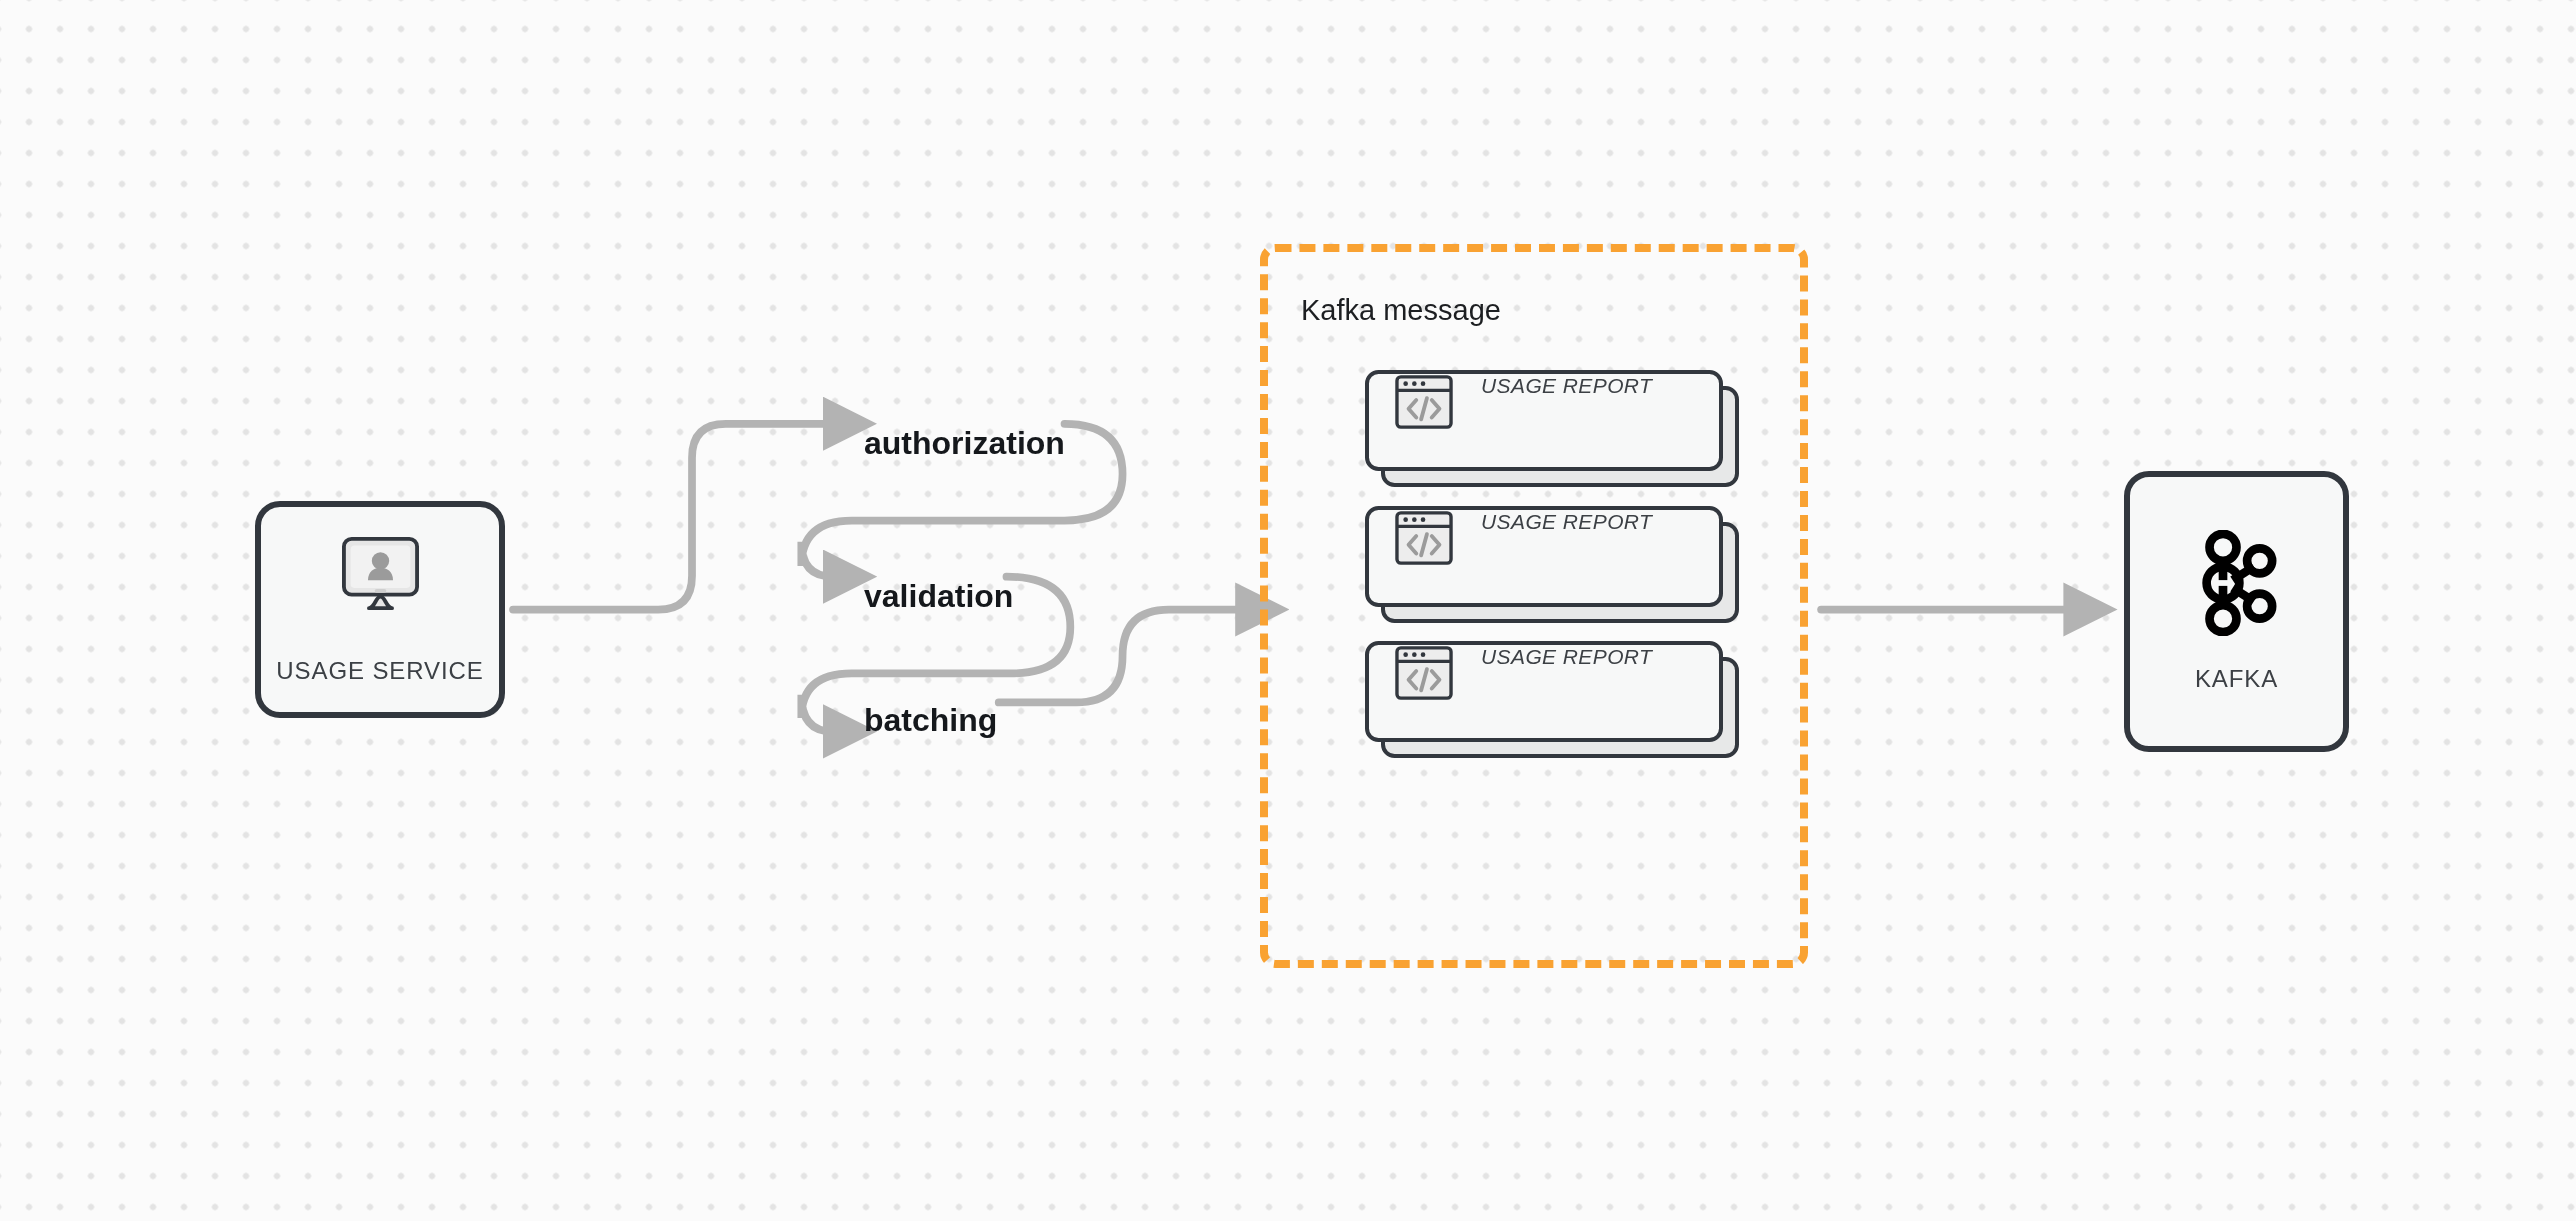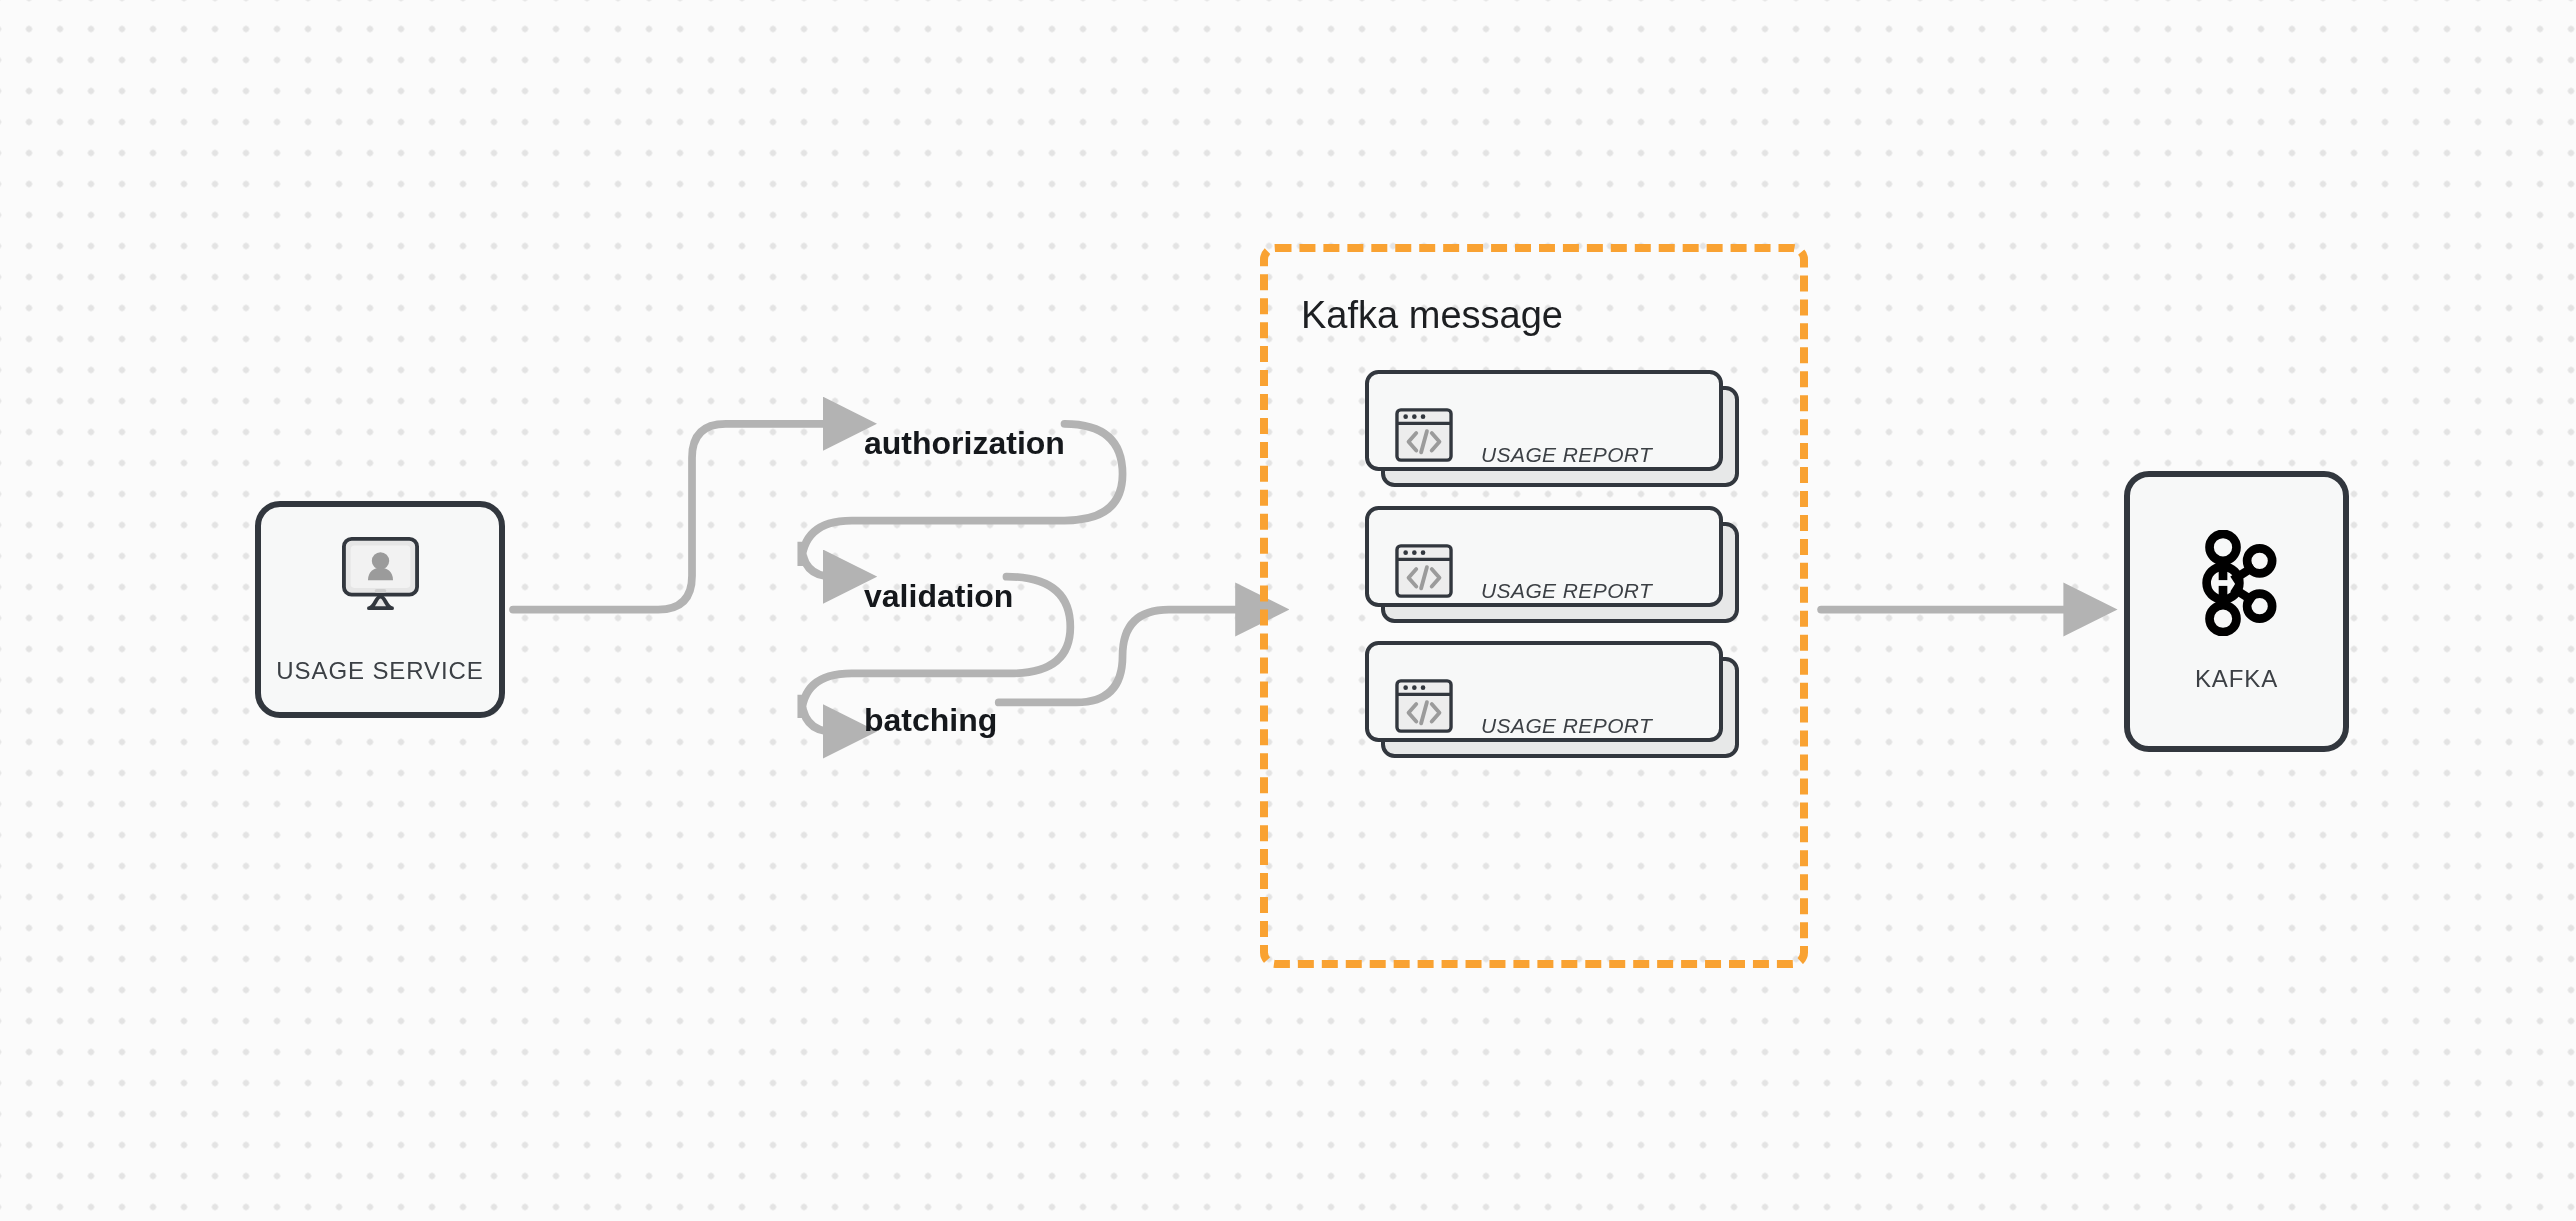--- a/index.html
+++ b/index.html
@@ -77,21 +77,21 @@
     width: 548px;
     height: 724px;
     box-sizing: border-box;
     border: 8.7px dashed #f9a232;
     border-radius: 15.5px;
   }
   #kafka-message-title {
     position: absolute;
     left: 33px;
     top: 42px;
-    font-size: 38px;
+    font-size: 29px;
     color: #1d1f22;
     font-weight: 400;
     white-space: nowrap;
   }
 
   
   .report-card-wrap {
     position: absolute;
     left: 97px;
     width: 374px;
@@ -117,21 +117,21 @@
     left: 0px;
     top: 0px;
     width: 358px;
     height: 101px;
     background: #f7f8f8;
     border: 4.8px solid #32373e;
     border-radius: 13.5px;
     box-sizing: border-box;
     display: flex;
     flex-direction: row;
-    align-items: flex-end;
+    align-items: flex-start;
   }
   .report-icon {
     margin-left: 25px;
     flex: none;
   }
   .report-label {
     margin-left: 27px;
     font-size: 21px;
     font-style: italic;
     color: #3c4045;

